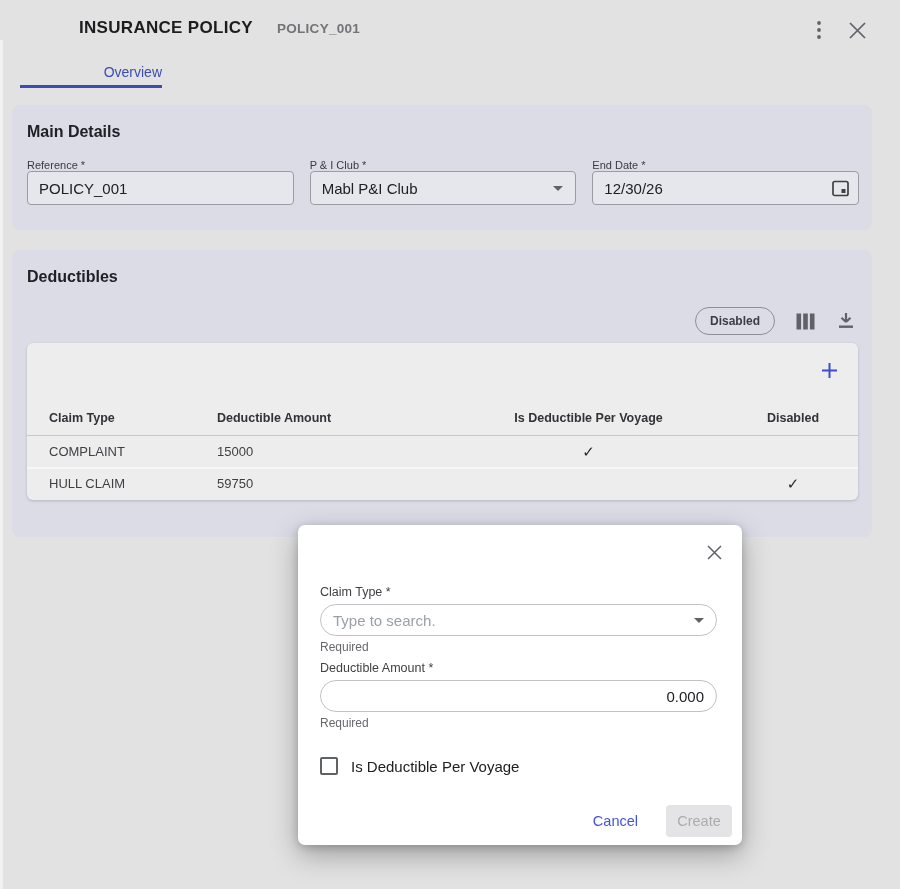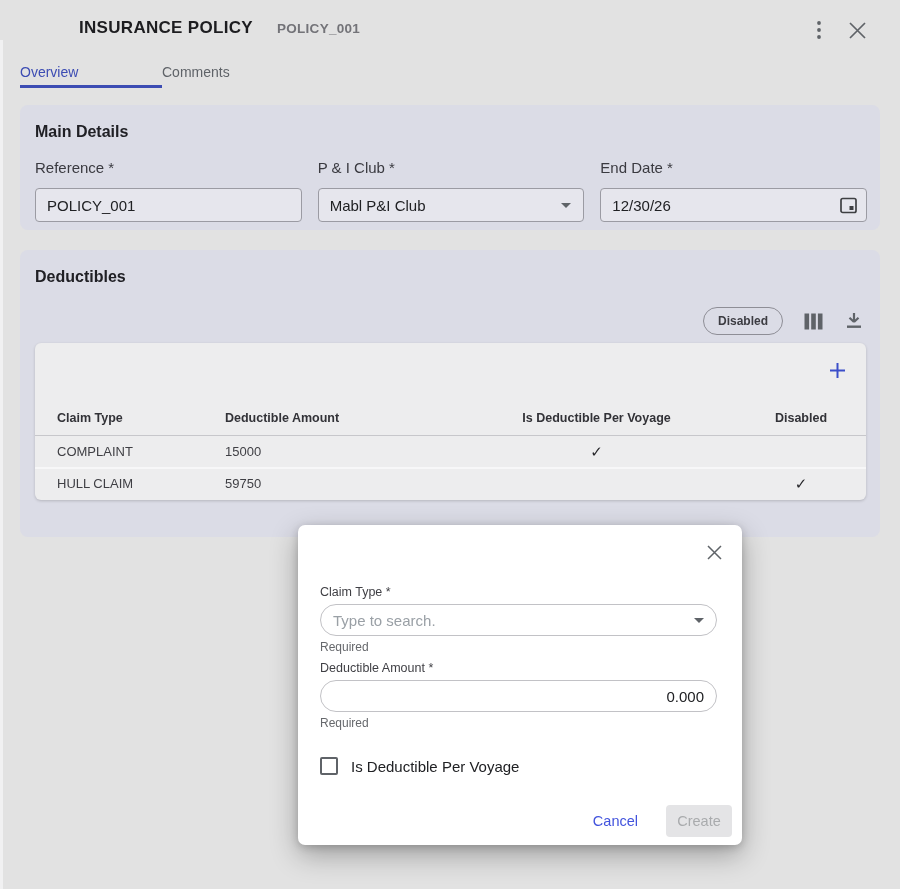--- a/index.html
+++ b/index.html
@@ -15,35 +15,35 @@
 
   
   .hdr { position:absolute; left:35px; top:18px; display:flex; align-items:baseline; gap:24px;margin-left:44px; }
   .hdr-title { font-size:17px; font-weight:700; letter-spacing:.3px; color:#1d1d20; }
   .hdr-sub { font-size:13.5px; font-weight:600; color:#737378; letter-spacing:.3px; }
   .kebab { position:absolute; left:809px; top:19px; width:20px; height:22px; display:flex; align-items:center; justify-content:center; cursor:pointer; }
   .closex { position:absolute; left:846px; top:19px; width:22px; height:22px; display:flex; align-items:center; justify-content:center; cursor:pointer; }
 
   
   .tabs { position:absolute; left:20px; top:55px; height:33px; display:flex; }
-  .tab { height:33px; display:flex; align-items:center; justify-content:flex-start; font-size:14px; font-weight:500; cursor:pointer; position:relative; }
+  .tab { height:33px; display:flex; align-items:center; justify-content:flex-end; font-size:14px; font-weight:500; cursor:pointer; position:relative; }
   .tab.t0 { width:142px; color:var(--accent,#3c4cb3); }
   .tab.t1 { width:160px; color:#5f6368; }
   .tab-indicator { position:absolute; left:0; bottom:0; width:142px; height:3px; background:var(--accent,#3c4cb3); }
 
   
-  .card { position:absolute; left:20px; width:860px; background:var(--card_bg,#dbdce6); border-radius:8px; }
+  .card { position:absolute; left:12px; width:860px; background:var(--card_bg,#dbdce6); border-radius:8px; }
   .card.main { top:105px; height:125px; }
   .card.ded  { top:250px; height:287px; }
   .section-title { position:absolute; left:15px; top:18px; font-size:16px; font-weight:700; color:#202025; }
 
   
   .fields { position:absolute; left:15px; right:13px; top:54px; display:flex; gap:16px; }
   .field { flex:1; min-width:0; }
-  .field-label { font-size:15px; color:#3a3a40; margin-bottom:12px; }
+  .field-label { font-size:11px; color:#3a3a40; margin-bottom:0; }
   .input-box { position:relative; height:34px; border:1px solid #9b9ba3; border-radius:4px; background:rgba(255,255,255,.30); display:flex; align-items:center; }
   .input-box input { width:100%; height:100%; border:0; background:transparent; outline:none; font-family:"Liberation Sans",sans-serif; font-size:15px; color:#202124; padding:0 28px 0 11px; }
   .input-box input.no-icon { padding-right:11px; }
   .chev { position:absolute; right:12px; top:50%; margin-top:-2px; width:0; height:0; border-left:5px solid transparent; border-right:5px solid transparent; border-top:5px solid #5f6368; }
   .cal { position:absolute; right:9px; top:50%; transform:translateY(-50%); display:flex; }
 
   
   .ded-controls { position:absolute; top:57px; right:15px; display:flex; align-items:center; gap:19px; }
   .chip { height:28px; padding:0 14px; border:1px solid #8e8e96; border-radius:14px; display:flex; align-items:center; font-size:12px; font-weight:600; color:#3c3c42; cursor:pointer; }
   .icon-btn { width:22px; height:22px; display:flex; align-items:center; justify-content:center; cursor:pointer; }
@@ -98,23 +98,20 @@
 <div class="closex">
   <svg width="17" height="17" viewBox="0 0 17 17">
       <path d="M1 1 L16 16 M16 1 L1 16" stroke="#5f6368" stroke-width="1.7" fill="none"></path>
     </svg>
 </div>
 
 <div class="tabs">
   <div class="tab t0">
       <span>Overview</span>
     </div>
-  <div class="tab t1">
-      <span>Comments</span>
-    </div>
   <div class="tab-indicator"></div>
 </div>
 
 <div class="card main">
   <div class="section-title">Main Details</div>
   <div class="fields">
     <div class="field">
       <div class="field-label">Reference *</div>
       <div class="input-box">
         <input class="no-icon" readonly="" value="POLICY_001" style="">

